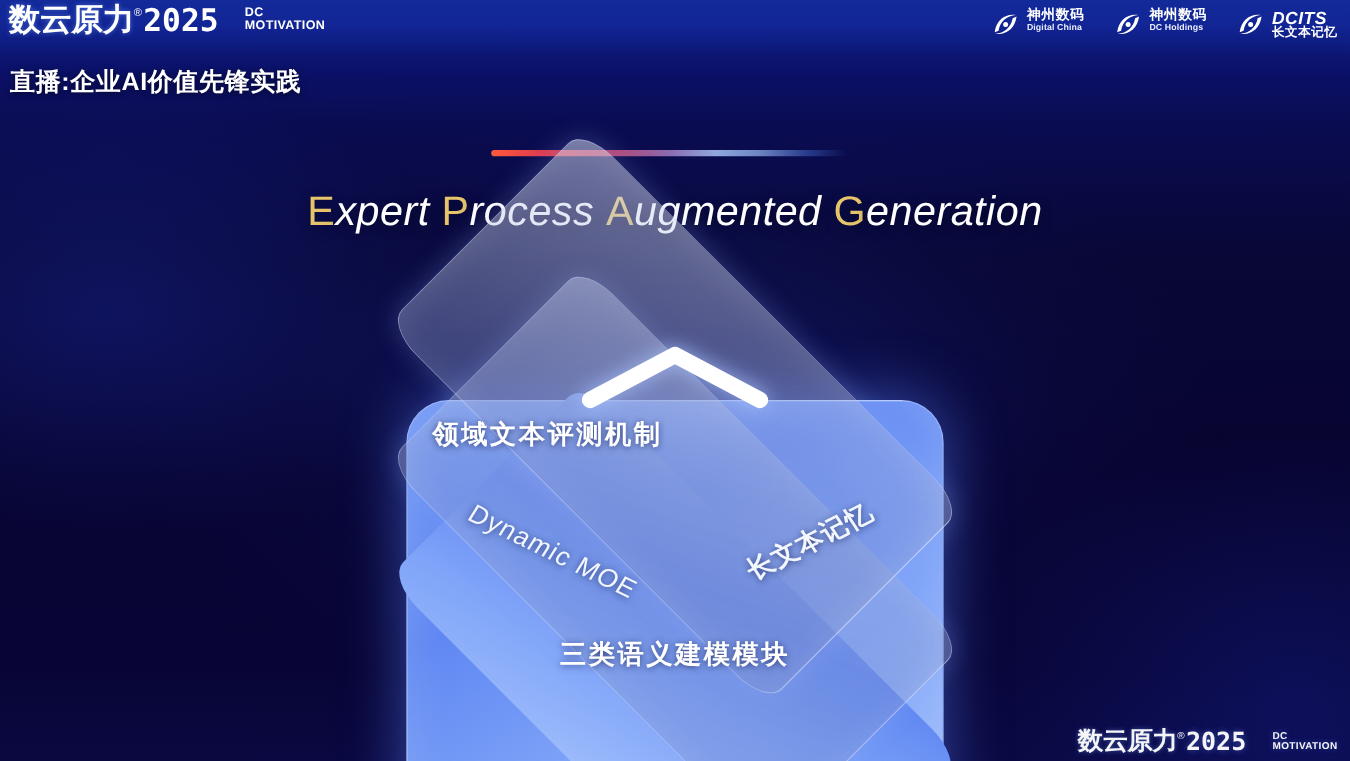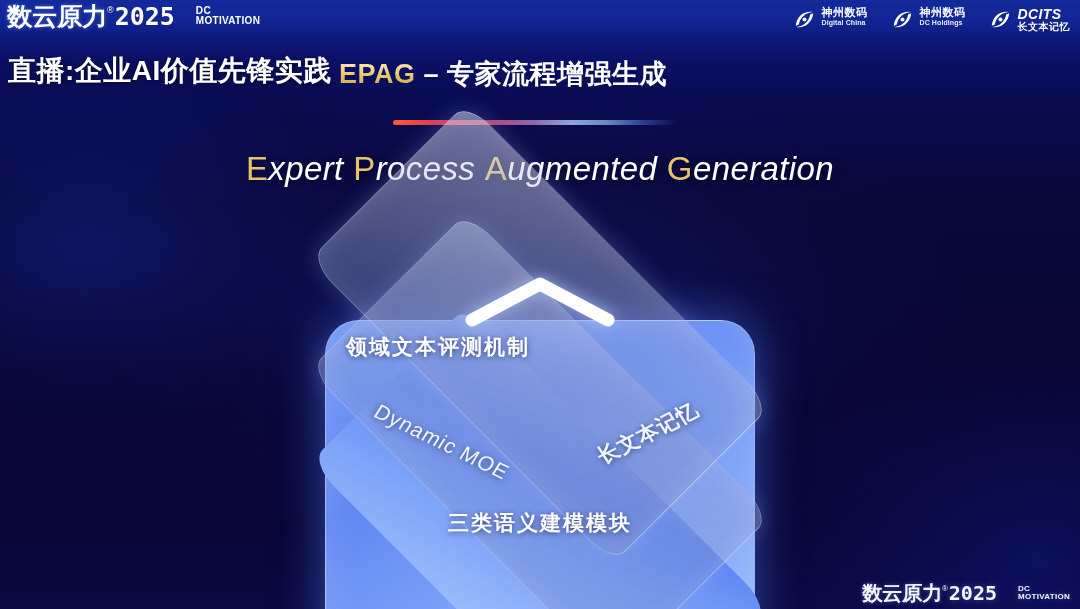--- a/index.html
+++ b/index.html
@@ -47,21 +47,21 @@
     display:inline-block; margin-left:2px; line-height:1.0;
     font-size:9.5px; font-weight:700; letter-spacing:0.3px;
     padding-top:2px;
     padding-left:19px;
   }
   .brand-dc .l1 { display:block; font-size:10px; }
   .brand-dc .l2 { display:block; font-size:10px; }
 
   .live-title {
     position:absolute; left:8px; top:52px;
-    font-size:28px; font-weight:700; color:#ffffff; letter-spacing:0.5px;
+    font-size:20px; font-weight:700; color:#ffffff; letter-spacing:0.5px;
     text-shadow:0 1px 5px rgba(0,0,0,.6);
   }
 
   .logos {
     position:absolute; right:10px; top:7px;
     display:flex; align-items:center; gap:22px;
   }
   .logo-item { display:flex; align-items:flex-start; gap:5px; }
   .logo-mark {
     width:25px; height:25px; position:relative; flex:0 0 auto;
@@ -234,23 +234,20 @@
           <span class="big">DCITS</span>
           <span class="cn" style="font-size:10px">长文本记忆</span>
         </span>
       </div>
 
     </div>
   </div>
 
   <div class="live-title">直播:企业AI价值先锋实践</div>
 
-  <div class="epag-line">
-    <span class="epag-gold">EPAG</span><span class="epag-white"> – </span><span class="epag-white">专家流程增强生成</span>
-  </div>
 
   <div class="rule-bar"></div>
 
   <div class="epag-full">
     <span class="cap">E</span><span class="low">xpert </span><span class="cap">P</span><span class="low">rocess </span><span class="cap">A</span><span class="low">ugmented </span><span class="cap">G</span><span class="low">eneration</span>
   </div>
 
   <div class="stack">
     <div class="layer layer-bot">
         <div class="iso" style="width:100%;height:100%;border-radius:34px;background:inherit"></div>

